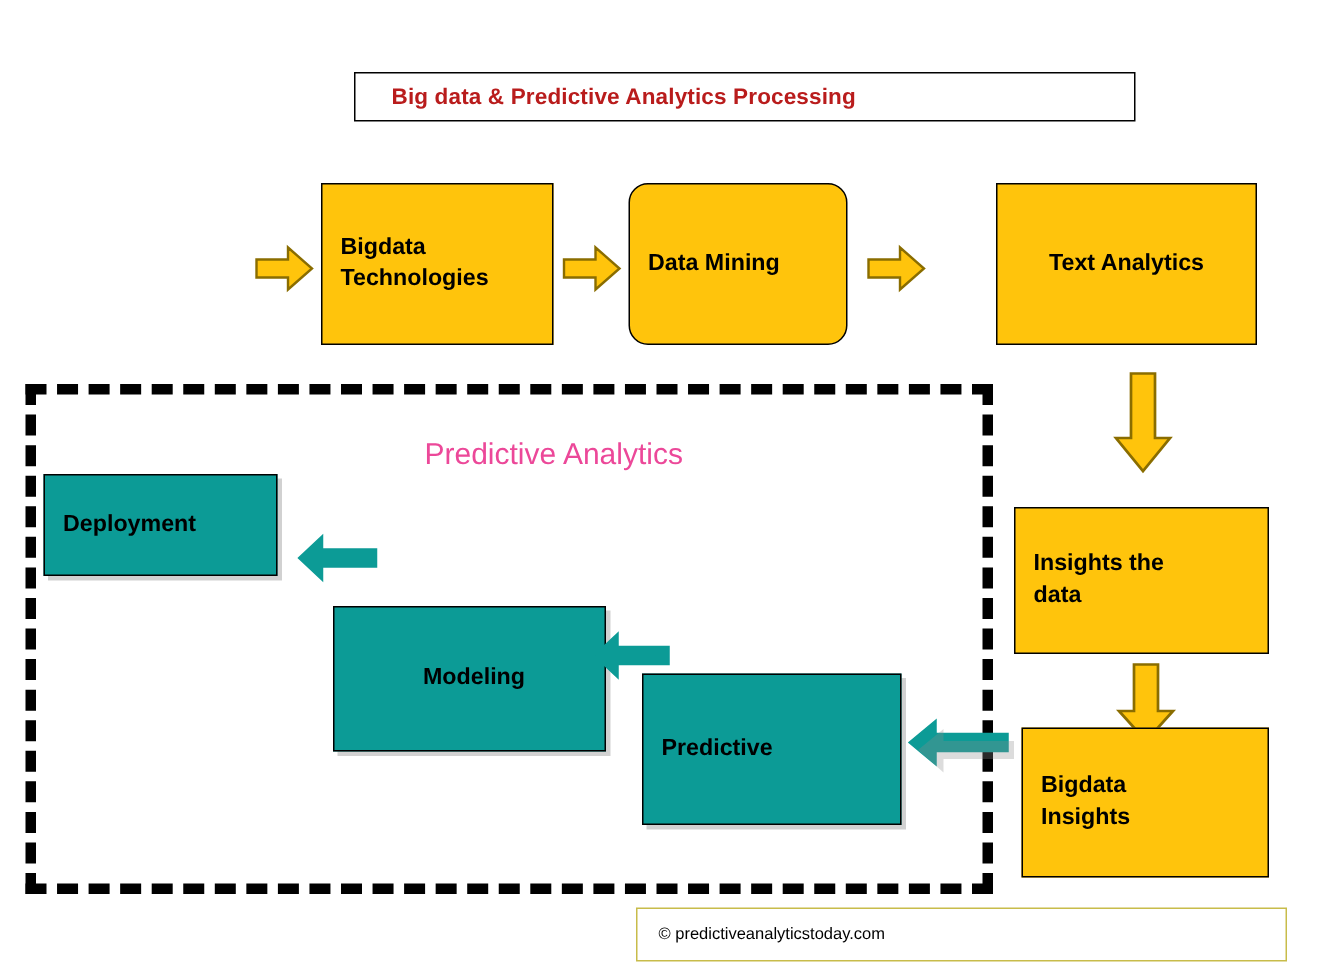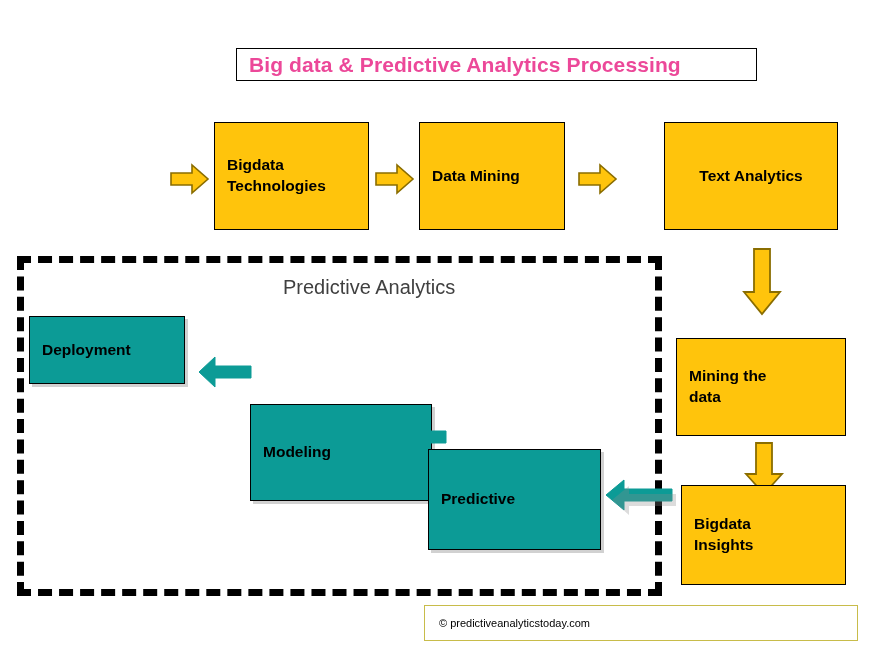--- a/index.html
+++ b/index.html
@@ -22,26 +22,26 @@
     left: 236px;
     top: 48px;
     width: 521px;
     height: 33px;
     border: 1px solid #000000;
     background: #ffffff;
     box-sizing: border-box;
   }
   .title-text {
     position: absolute;
-    left: 12px;
+    left: 24px;
     top: 50%;
     transform: translateY(-50%);
-    font-size: 21px;
+    font-size: 15px;
     font-weight: bold;
-    color: #ec4899;
+    color: #b91c1c;
     white-space: nowrap;
     letter-spacing: 0.1px;
   }
 
   
   .box {
     position: absolute;
     box-sizing: border-box;
     border: 1px solid #000000;
     display: flex;
@@ -88,24 +88,24 @@
     top: 2px;
     right: 2px;
     bottom: 2px;
     border: 2px dashed #ffffff;
     box-sizing: border-box;
     pointer-events: none;
   }
   .region-title {
     position: absolute;
     left: 283px;
-    top: 276px;
+    top: 292px;
     font-size: 20px;
     font-weight: normal;
-    color: #404040;
+    color: #ec4899;
     white-space: nowrap;
   }
 
   
   .arrow { position: absolute; }
   .arrow svg { display: block; overflow: visible; }
 
   
   .footer-box {
     position: absolute;
@@ -134,21 +134,21 @@
   <div class="title-box">
     <span class="title-text">Big data &amp; Predictive Analytics Processing</span>
   </div>
 
 
   <div class="box yellow" style="left:214px; top:122px; width:155px; height:108px;">
     <span class="label">Bigdata
 Technologies</span>
   </div>
 
-  <div class="box yellow" style="left:419px; top:122px; width:146px; height:108px;">
+  <div class="box yellow" style="left:419px; top:122px; width:146px; height:108px;border-radius:13px;">
     <span class="label">Data Mining</span>
   </div>
 
   <div class="box yellow" style="left:664px; top:122px; width:174px; height:108px;">
     <span class="label centered">Text Analytics</span>
   </div>
 
   <div class="arrow" style="left:170px; top:163px;">
     <svg width="40" height="32" viewBox="0 0 40 32" aria-hidden="true">
       <path d="M1,10 L22,10 L22,2 L38,16 L22,30 L22,22 L1,22 Z" fill="#FFC40C" stroke="#8A6D00" stroke-width="1.6" stroke-linejoin="miter"></path>
@@ -167,21 +167,21 @@
     </svg>
   </div>
 
   <div class="arrow" style="left:740px; top:248px;">
     <svg width="44" height="68" viewBox="0 0 44 68" aria-hidden="true">
       <path d="M14,1 L30,1 L30,44 L40,44 L22,66 L4,44 L14,44 Z" fill="#FFC40C" stroke="#8A6D00" stroke-width="1.8" stroke-linejoin="miter"></path>
     </svg>
   </div>
 
   <div class="box yellow" style="left:676px; top:338px; width:170px; height:98px;">
-    <span class="label">Mining the
+    <span class="label">Insights the
 data</span>
   </div>
 
   <div class="arrow" style="left:742px; top:442px;">
     <svg width="44" height="54" viewBox="0 0 44 54" aria-hidden="true">
       <path d="M14,1 L30,1 L30,32 L40,32 L22,52 L4,32 L14,32 Z" fill="#FFC40C" stroke="#8A6D00" stroke-width="1.8" stroke-linejoin="miter"></path>
     </svg>
   </div>
 
   <div class="box yellow" style="left:681px; top:485px; width:165px; height:100px;">
@@ -192,21 +192,21 @@
   <div class="dashed-region">
     <div class="dashed-inner"></div>
   </div>
 
   <div class="region-title">Predictive Analytics</div>
 
   <div class="box teal shadowed" style="left:29px; top:316px; width:156px; height:68px;">
     <span class="label">Deployment</span>
   </div>
 
-  <div class="box teal shadowed" style="left:250px; top:404px; width:182px; height:97px;">
+  <div class="box teal shadowed" style="left:222px; top:404px; width:182px; height:97px;justify-content:center;">
     <span class="label">Modeling</span>
   </div>
 
   <div class="box teal shadowed" style="left:428px; top:449px; width:173px; height:101px;">
     <span class="label">Predictive</span>
   </div>
 
   <div class="arrow" style="left:604px; top:478px;">
     <svg width="72" height="38" viewBox="0 0 72 38" aria-hidden="true">
       <path d="M68,11 L20,11 L20,2 L2,17 L20,32 L20,23 L68,23 Z" fill="#0C9B96" stroke="#0C9B96" stroke-width="1"></path>

